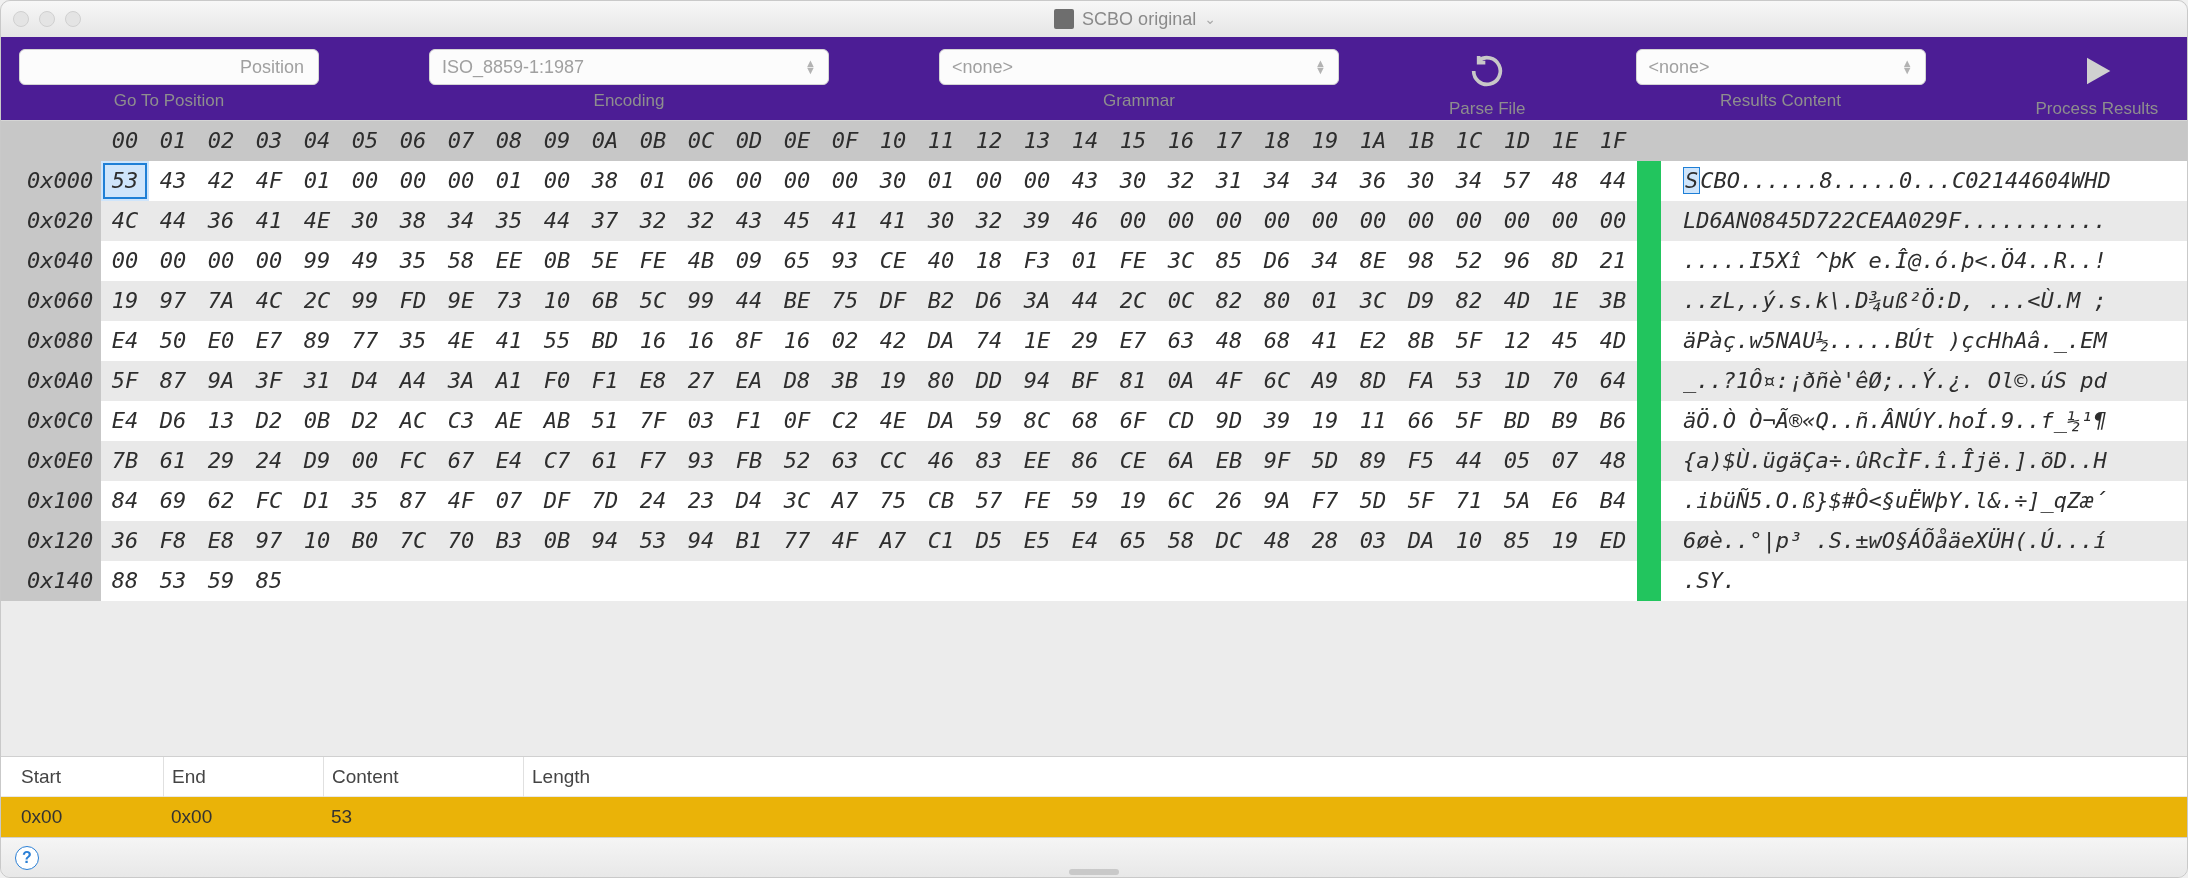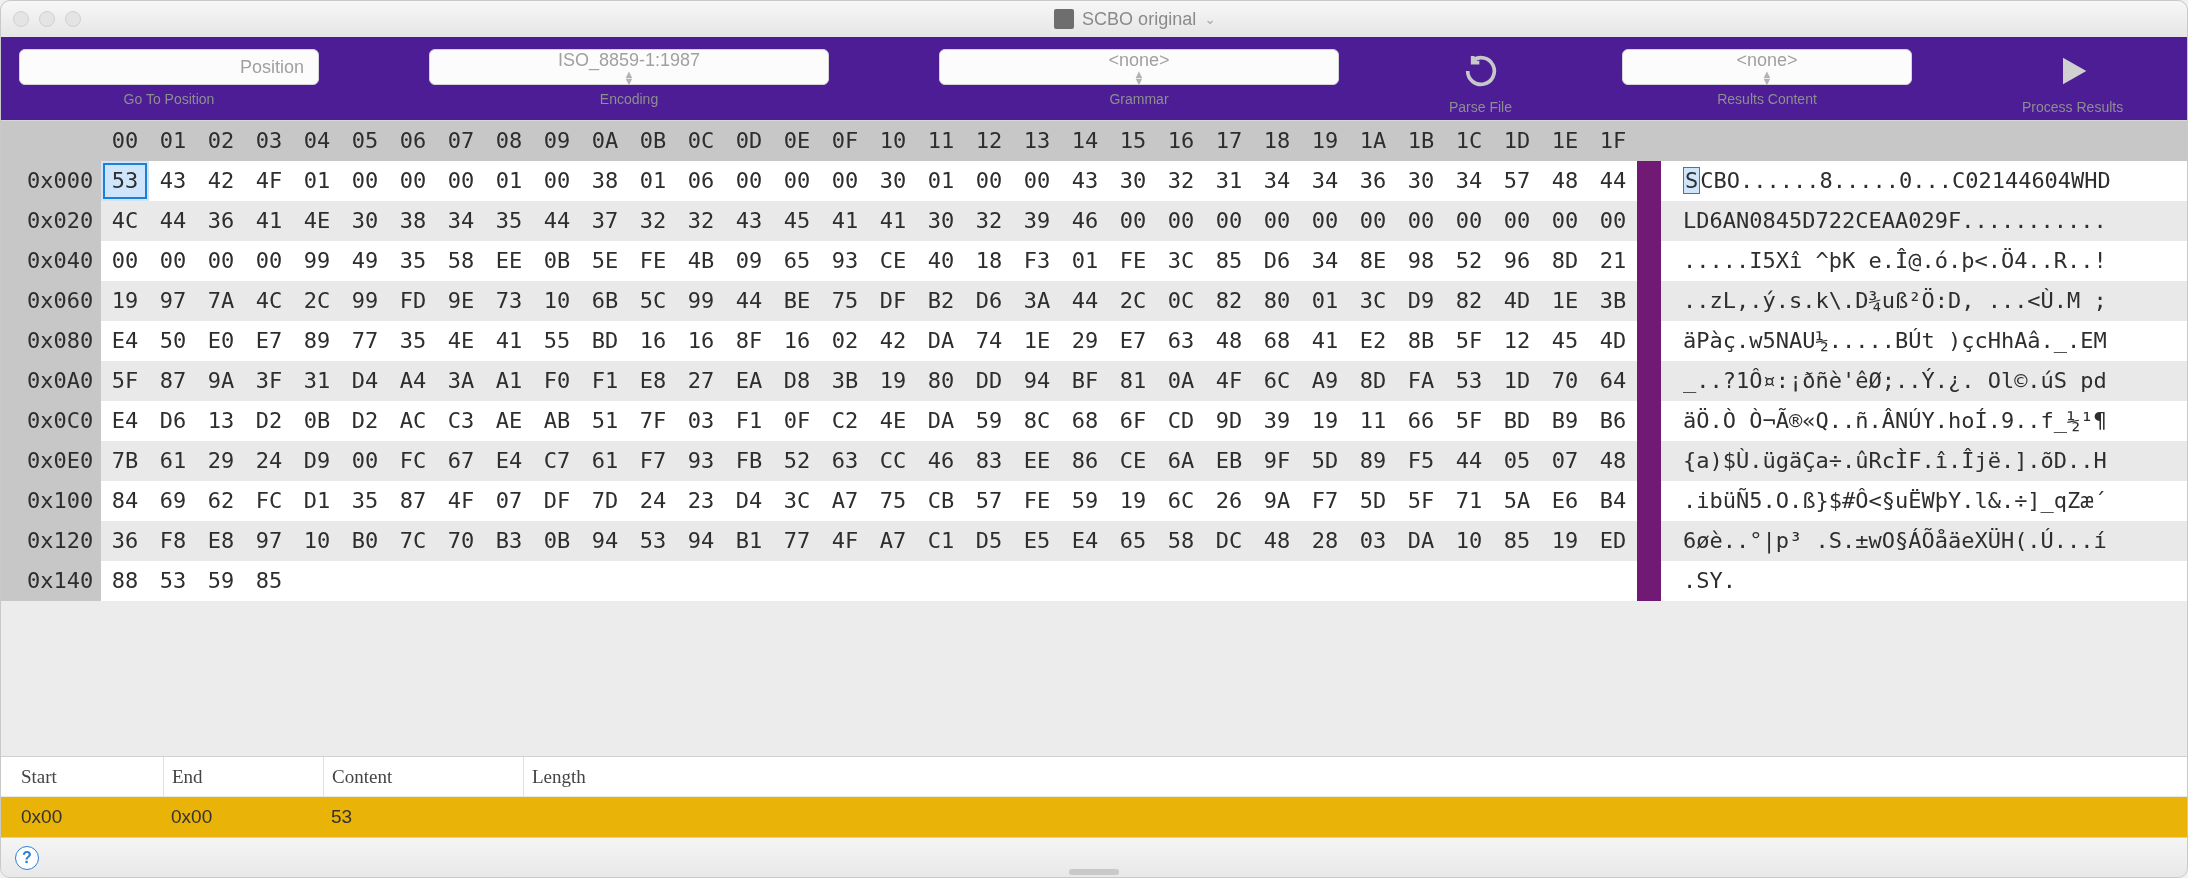--- a/index.html
+++ b/index.html
@@ -55,33 +55,34 @@
   .tool-ctrl {
     height:36px;
     border:1px solid #d4d4d4;
     border-radius:6px;
     background:#fcfcfc;
     display:flex; align-items:center;
     color:#a0a0a0;
     font-size:18px;
   }
   .tool-ctrl.input { width:300px; justify-content:flex-end; padding:0 14px; }
-  .tool-ctrl.select { width:400px; justify-content:space-between; padding:0 12px;flex-direction:column; }
+  .tool-ctrl.select { width:400px; justify-content:space-between; padding:0 12px; }
   .tool-ctrl.select .carets { display:flex; flex-direction:column; line-height:7px; font-size:11px; color:#b3b3b3; }
-  .tool-label { color:#8e8e8e; font-size:14px; }
+  .tool-label { color:#8e8e8e; font-size:17px; }
   .tool-iconbtn {
     width:60px; height:44px; display:flex; align-items:center; justify-content:center;
     color:#c8c8c8;
   }
   .tool-iconbtn svg { width:40px; height:40px; }
 
   
   .hexwrap {
-    background:#701a75;
+    background:#22c55e;
     flex:0 0 auto;
+    font-style:italic;
   }
   .hexheader, .hexrow {
     display:grid;
     grid-template-columns: 100px repeat(32, 48px) 24px 1fr;
     font-family: "Menlo","Consolas",monospace;
     font-size:22px;
     line-height:40px;
     height:40px;
     white-space:pre;
   }
@@ -116,21 +117,21 @@
     background:#fff;
     font-size:19px;
     color:#333;
   }
   .info-head, .info-row {
     display:grid;
     grid-template-columns: 150px 160px 200px 1fr;
     height:40px; line-height:40px;
     padding-left:12px;
   }
-  .info-head { background:#fff; color:#444; font-weight:400; border-bottom:1px solid #e8e8e8;font-family:Liberation Serif, serif;}
+  .info-head { background:#fff; color:#444; font-weight:400; border-bottom:1px solid #e8e8e8;}
   .info-head > div { border-left:1px solid #e0e0e0; padding-left:8px; }
   .info-head > div:first-child { border-left:none; }
   .info-row { background:#eab308; padding-left:20px; }
   .info-row > div { padding-left:0; }
 
   .footer {
     height:40px;
     background:linear-gradient(#f5f5f5,#e8e8e8);
     border-top:1px solid #d0d0d0;
     display:flex; align-items:center; padding-left:14px;

